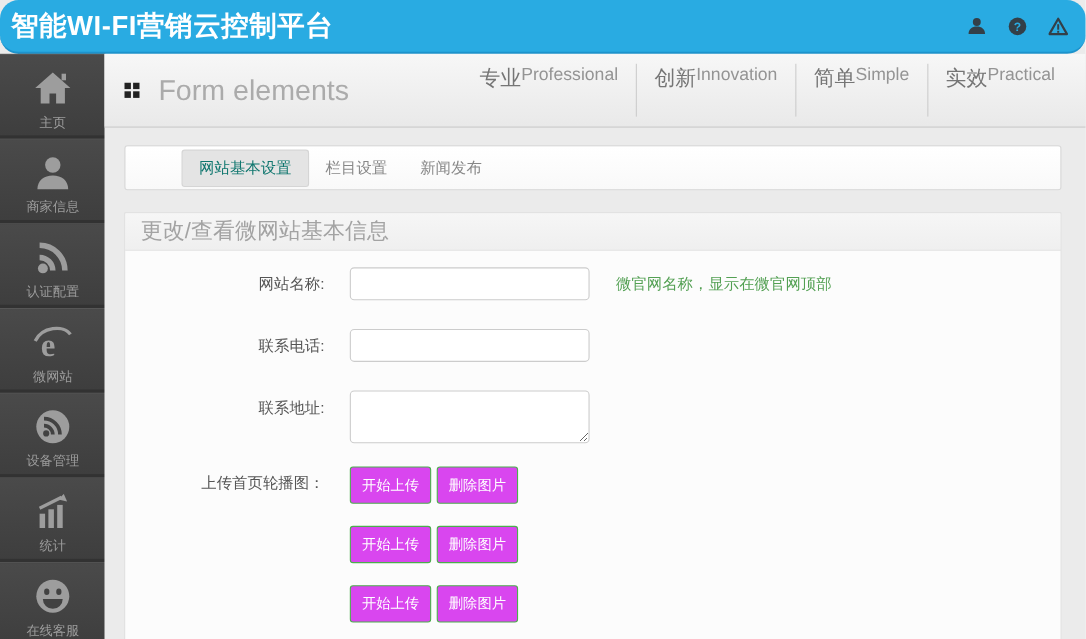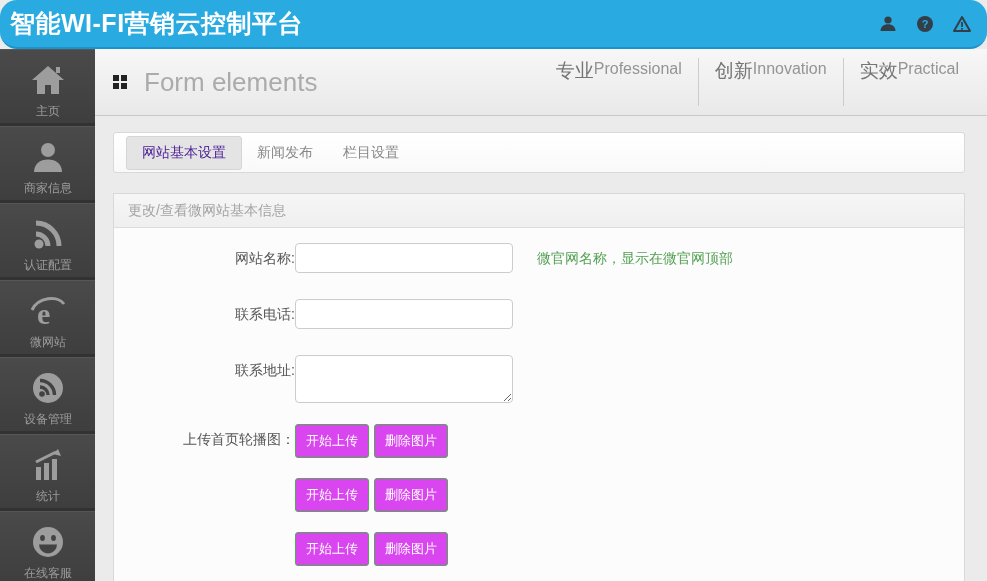--- a/index.html
+++ b/index.html
@@ -33,30 +33,30 @@
   .slogan:first-child{border-left:none;}
   .slogan .zh{font-size:19px;color:#757575;}
   .slogan .en{font-size:16px;color:#949494;margin-top:2px;}
 
   .content{padding:16px 22px 0 18px;}
 
   
   .tabbar{background:linear-gradient(#ffffff,#f9f9f9);border:1px solid #d9d9d9;border-radius:3px;
           height:41px;box-sizing:border-box;display:flex;align-items:center;padding:0 12px;}
   .tab{font-size:14px;color:#888;padding:7px 15px;cursor:pointer;}
-  .tab.active{background:#e4e4e4;border:1px solid #d5d5d5;border-radius:3px;color:#4c1d95;}
+  .tab.active{background:#e4e4e4;border:1px solid #d5d5d5;border-radius:3px;color:#0f766e;margin-left:39px;}
 
   
   .panel{margin-top:20px;border:1px solid #d9d9d9;background:#fcfcfc;}
   .panel-header{height:33px;line-height:33px;background:linear-gradient(#f6f6f6,#efefef);
-                border-bottom:1px solid #dddddd;padding-left:14px;font-size:14px;color:#a3a3a3;}
+                border-bottom:1px solid #dddddd;padding-left:14px;font-size:20px;color:#a3a3a3;}
   .panel-body{padding:15px 0 20px 0;min-height:320px;background:#fcfcfc;}
 
   .form-row{display:flex;align-items:flex-start;}
-  .form-row label{width:181px;margin-right:0;text-align:right;font-size:14px;color:#555;
+  .form-row label{width:181px;margin-right:23px;text-align:right;font-size:14px;color:#555;
                   line-height:30px;flex-shrink:0;}
   .row-1{margin-bottom:26px;} .row-2{margin-bottom:26px;} .row-3{margin-bottom:21px;}
   .txt{width:218px;height:30px;box-sizing:border-box;border:1px solid #ccc;border-radius:4px;
        padding:4px 8px;font-size:14px;background:#fff;outline:none;
        font-family:"Liberation Sans","DejaVu Sans",sans-serif;}
   .ta{width:218px;height:48px;box-sizing:border-box;border:1px solid #ccc;border-radius:4px;
       padding:4px 8px;font-size:14px;background:#fff;resize:both;outline:none;
       font-family:"Liberation Sans","DejaVu Sans",sans-serif;}
   .help{line-height:30px;margin-left:24px;font-size:14px;color:#53a053;}
 
@@ -185,32 +185,36 @@
       <div class="slogans">
         <div class="slogan">
           <div class="zh">专业</div>
             <div class="en">Professional</div>
         </div>
         <div class="slogan">
           <div class="zh">创新</div>
             <div class="en">Innovation</div>
         </div>
         <div class="slogan">
+          <div class="zh">简单</div>
+            <div class="en">Simple</div>
+        </div>
+        <div class="slogan">
           <div class="zh">实效</div>
             <div class="en">Practical</div>
         </div>
       </div>
     </div>
 
     <div class="content">
 
       <div class="tabbar">
         <div class="tab active">网站基本设置</div>
+        <div class="tab">栏目设置</div>
         <div class="tab">新闻发布</div>
-        <div class="tab">栏目设置</div>
       </div>
 
       <div class="panel">
         <div class="panel-header">更改/查看微网站基本信息</div>
         <div class="panel-body">
 
           <div class="form-row row-1">
             <label>网站名称:</label>
             <input class="txt" type="text" style="">
             <span class="help">微官网名称，显示在微官网顶部</span>

